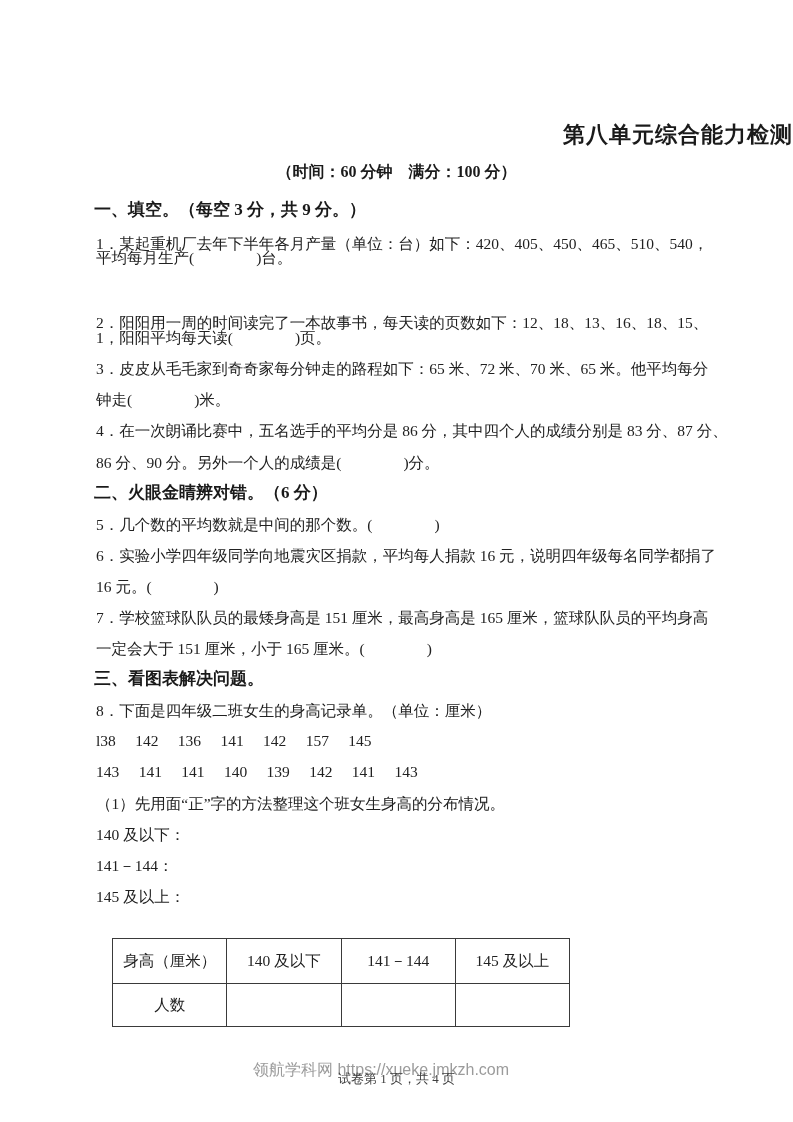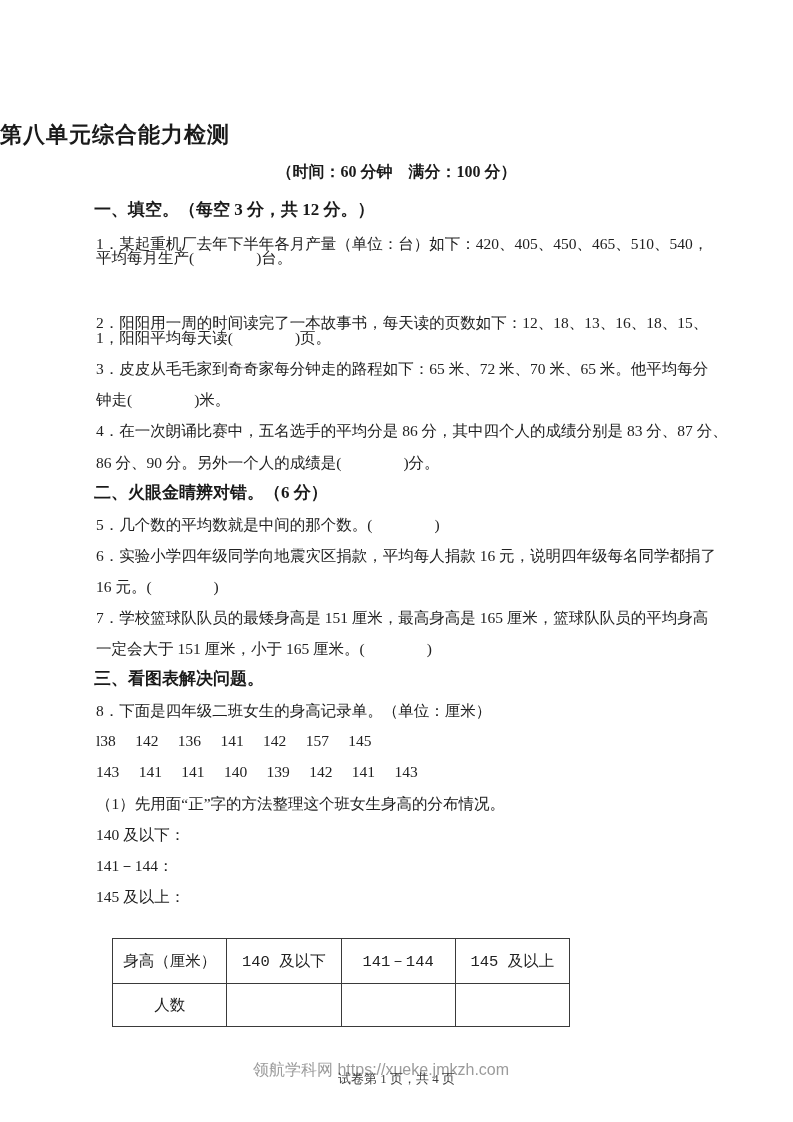--- a/index.html
+++ b/index.html
@@ -16,21 +16,21 @@
     position:absolute;
     left:96px;
     font-size:15.5px;
     line-height:22px;
     white-space:pre;
     color:#212121;
   }
   .doc-title{
     position:absolute;
     left:0;width:100%;
-    text-align:left;
+    text-align:right;
     font-size:22px;
     font-weight:bold;
     letter-spacing:1px;
     color:#1a1a1a;
     white-space:pre;
   }
   .doc-subtitle{
     position:absolute;
     left:0;width:100%;
     text-align:center;
@@ -48,21 +48,20 @@
     white-space:pre;
   }
   table.stats{
     position:absolute;
     left:112px;top:938px;
     width:458px;
     border-collapse:collapse;
     table-layout:fixed;
     font-size:15.5px;
     color:#212121;
-    font-family:Liberation Mono, monospace;
   }
   table.stats td{
     border:1.5px solid #3a3a3a;
     text-align:center;
     vertical-align:middle;
     height:44px;
     padding:0;
     white-space:pre;
   }
   table.stats tr:last-child td{height:42px;}
@@ -86,21 +85,21 @@
   }
 </style>
 </head>
 <body>
 
 <div class="page">
 
   <div class="doc-title" style="top:120px">第八单元综合能力检测</div>
   <div class="doc-subtitle" style="top:162px">（时间：60 分钟　满分：100 分）</div>
 
-  <div class="sec-heading" style="top:198px">一、填空。（每空 3 分，共 12 分。）</div>
+  <div class="sec-heading" style="top:198px">一、填空。（每空 3 分，共 9 分。）</div>
 
   <div class="line" style="top:233px">1．某起重机厂去年下半年各月产量（单位：台）如下：420、405、450、465、510、540，</div>
   <div class="line" style="top:247px">平均每月生产(　　　　)台。</div>
   <div class="line" style="top:312px">2．阳阳用一周的时间读完了一本故事书，每天读的页数如下：12、18、13、16、18、15、</div>
   <div class="line" style="top:327px">1，阳阳平均每天读(　　　　)页。</div>
   <div class="line" style="top:358px">3．皮皮从毛毛家到奇奇家每分钟走的路程如下：65 米、72 米、70 米、65 米。他平均每分</div>
   <div class="line" style="top:389px">钟走(　　　　)米。</div>
   <div class="line" style="top:420px">4．在一次朗诵比赛中，五名选手的平均分是 86 分，其中四个人的成绩分别是 83 分、87 分、</div>
   <div class="line" style="top:452px">86 分、90 分。另外一个人的成绩是(　　　　)分。</div>
 

